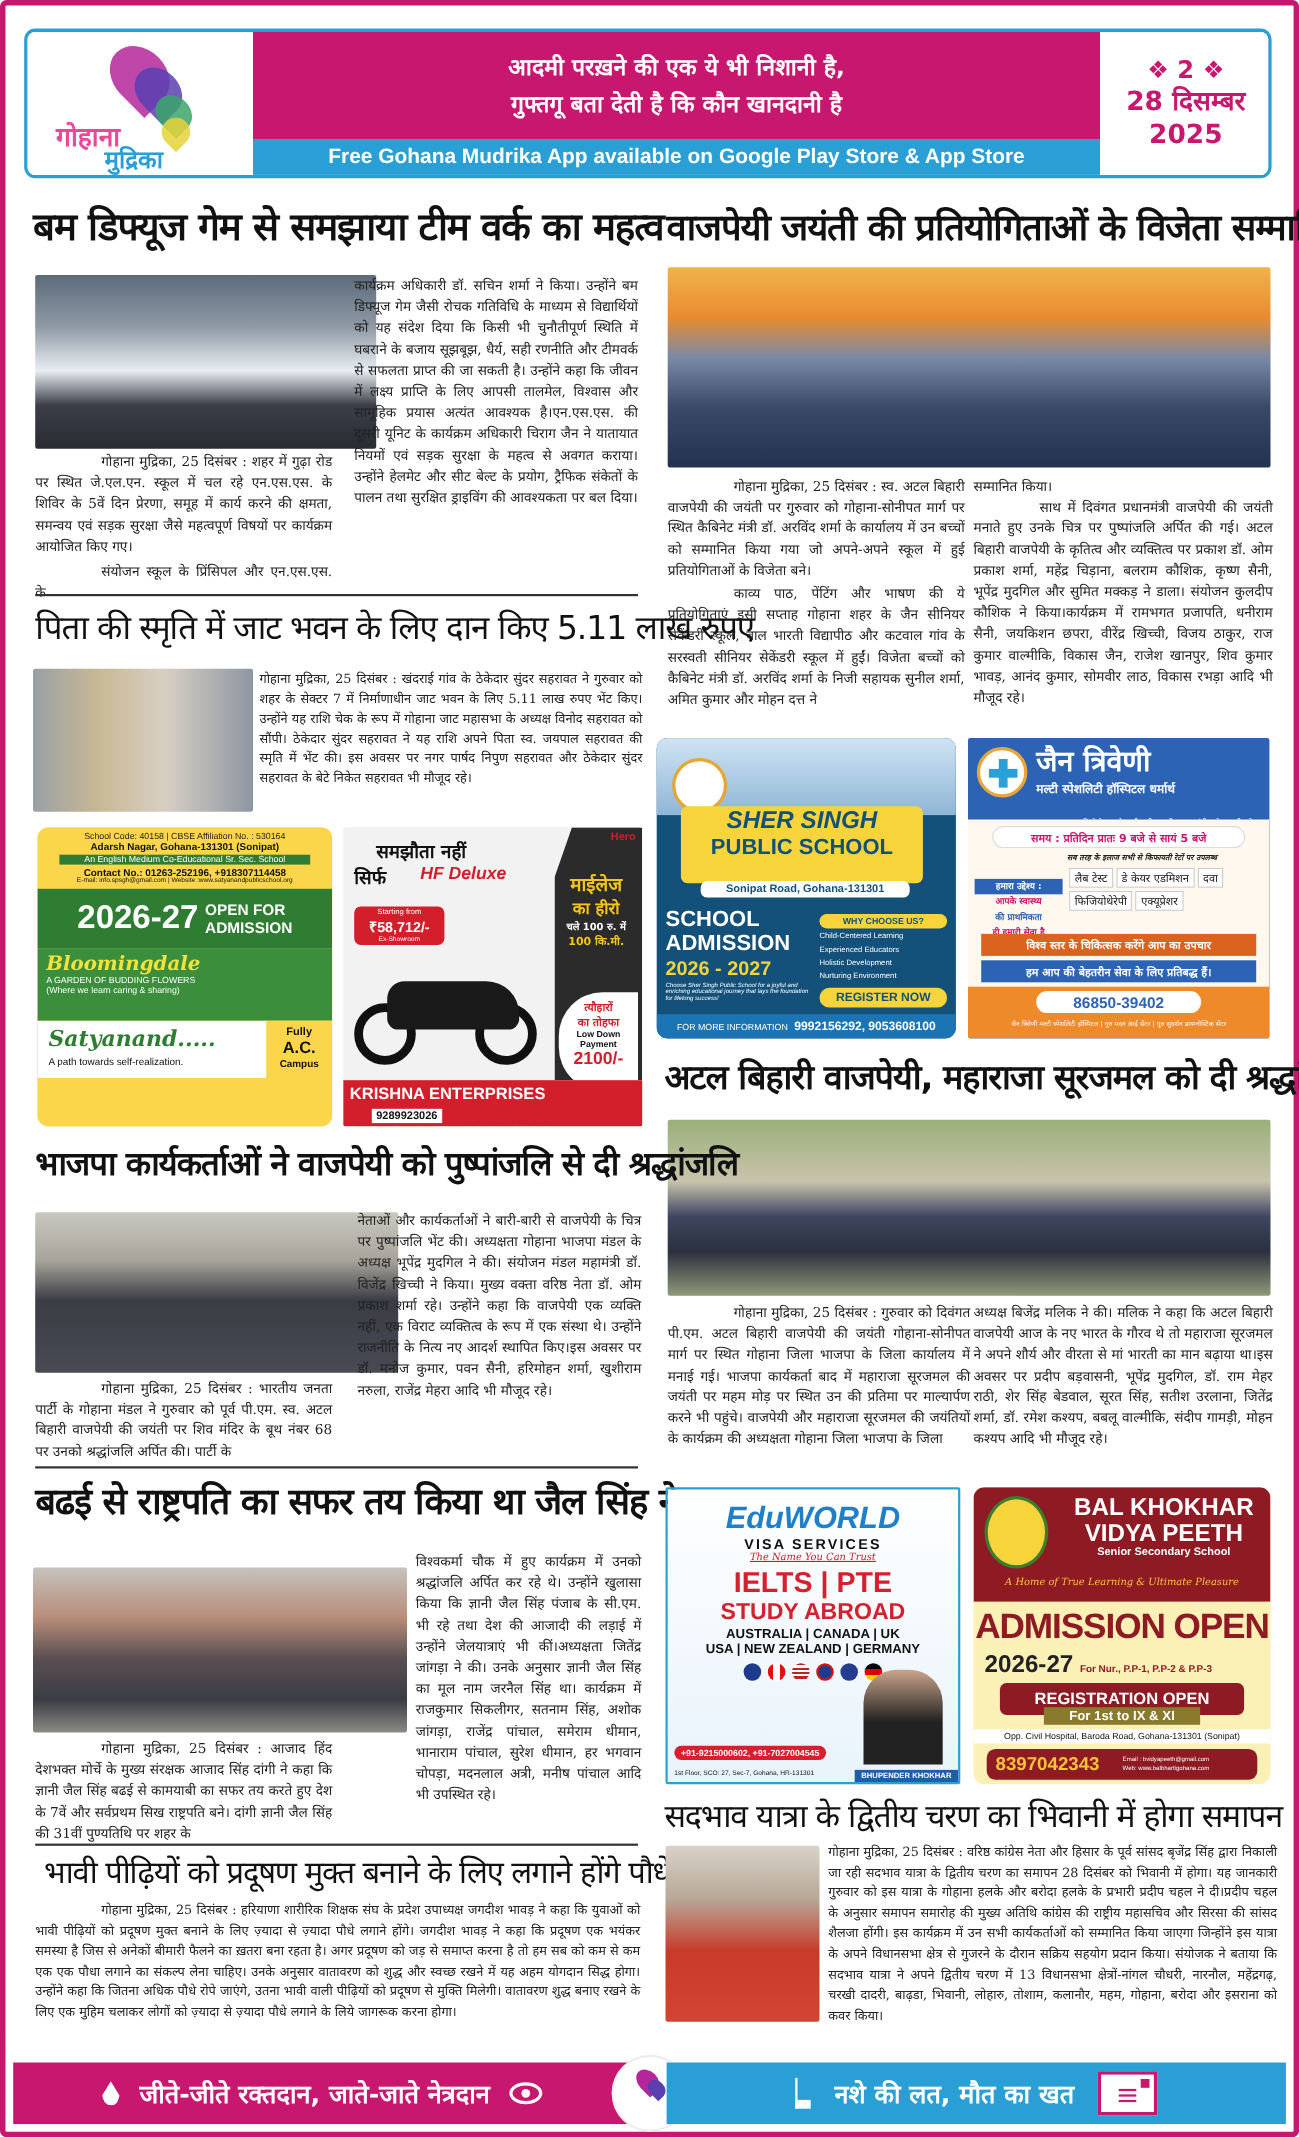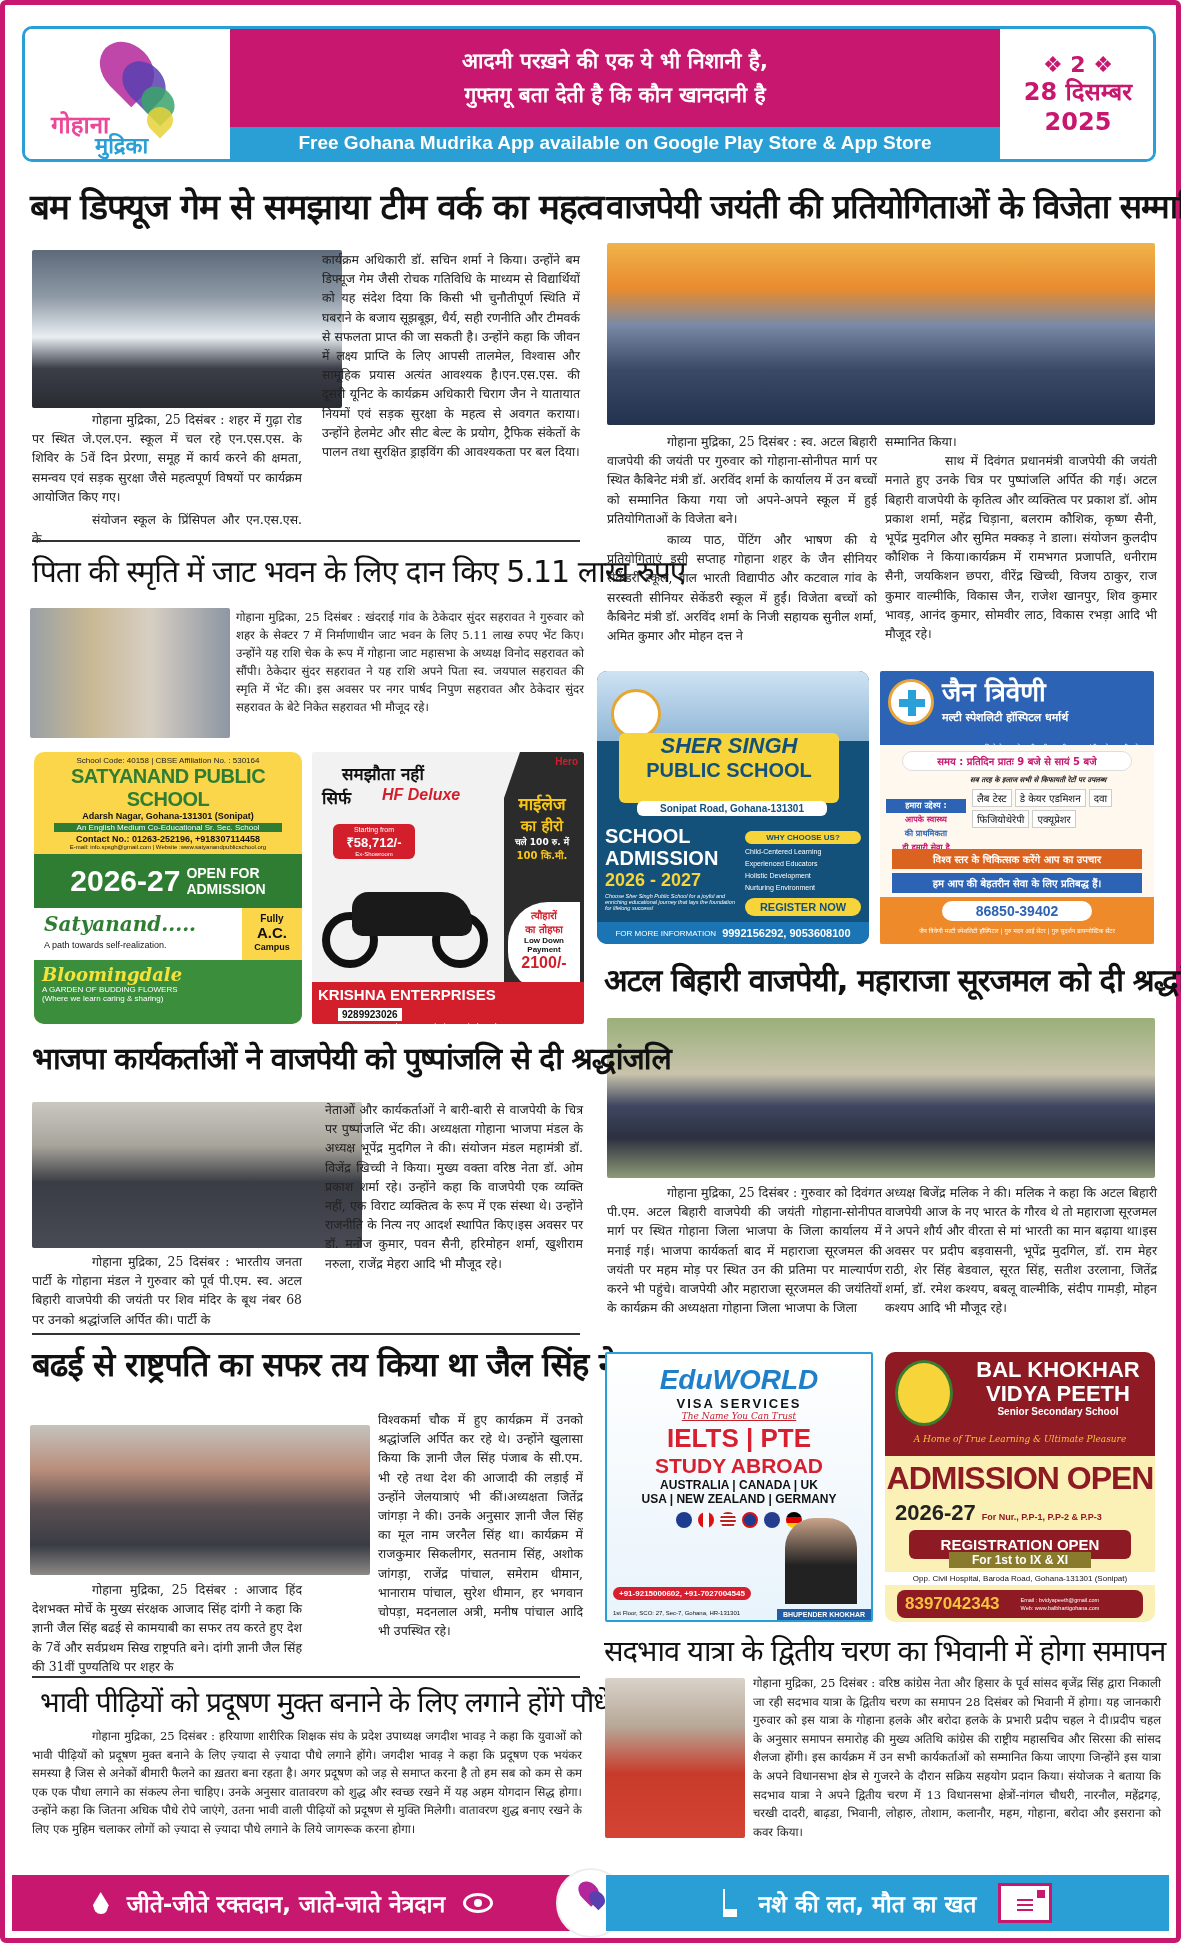--- a/index.html
+++ b/index.html
@@ -77,53 +77,52 @@
 <div class="art" style="left:32px;top:548px;width:548px;">
   <div class="hl light" style="font-size:30px;line-height:48px;">पिता की स्मृति में जाट भवन के लिए दान किए 5.11 लाख रुपए</div>
 </div>
 <div class="photo" style="left:30px;top:608px;width:200px;height:130px;background:linear-gradient(90deg,#9aa0a6 0%,#c8b894 30%,#d7cfc3 60%,#8d96a3 100%);"></div>
 <div class="txt" style="position:absolute;left:236px;top:608px;width:348px;font-size:11.6px;line-height:18px;">
   <p class="noind">गोहाना मुद्रिका, 25 दिसंबर : खंदराई गांव के ठेकेदार सुंदर सहरावत ने गुरुवार को शहर के सेक्टर 7 में निर्माणाधीन जाट भवन के लिए 5.11 लाख रुपए भेंट किए। उन्होंने यह राशि चेक के रूप में गोहाना जाट महासभा के अध्यक्ष विनोद सहरावत को सौंपी। ठेकेदार सुंदर सहरावत ने यह राशि अपने पिता स्व. जयपाल सहरावत की स्मृति में भेंट की। इस अवसर पर नगर पार्षद निपुण सहरावत और ठेकेदार सुंदर सहरावत के बेटे निकेत सहरावत भी मौजूद रहे।</p>
 </div>
 
 <div class="ad" style="left:34px;top:752px;width:268px;height:272px;background:#fbd64a;">
   <div class="c" style="font-size:8px;color:#222;padding-top:4px;">School Code: 40158 | CBSE Affiliation No. : 530164</div>
-  <div class="c" style="font-size:20px;font-weight:bold;color:#2f7d32;letter-spacing:-0.5px;">SATYANAND PUBLIC SCHOOL</div>
   <div class="c" style="font-size:9px;font-weight:bold;">Adarsh Nagar, Gohana-131301 (Sonipat)</div>
   <div class="c" style="font-size:8px;color:#fff;background:#2f7d32;margin:2px 20px;">An English Medium Co-Educational Sr. Sec. School</div>
   <div class="c" style="font-size:9px;font-weight:bold;">Contact No.: 01263-252196, +918307114458</div>
   <div class="c" style="font-size:6px;">E-mail: info.spsgh@gmail.com | Website :www.satyanandpublicschool.org</div>
   <div style="background:#2f7d32;color:#fff;display:flex;align-items:center;justify-content:center;gap:6px;height:54px;margin-top:4px;">
     <span style="font-size:30px;font-weight:bold;">2026-27</span>
     <span style="font-size:14px;font-weight:bold;line-height:16px;"><span>OPEN FOR</span><br><span>ADMISSION</span></span>
+  </div>
+  <div style="background:#3b8e3c;color:#fff;height:66px;padding:4px 8px;">
+    <div style="font-size:18px;font-weight:bold;font-style:italic;color:#f5e23a;font-family:'DejaVu Serif',serif;">Bloomingdale</div>
+    <div style="font-size:8px;">A GARDEN OF BUDDING FLOWERS</div>
+    <div style="font-size:8px;">(Where we learn caring &amp; sharing)</div>
   </div>
   <div style="background:#fff;height:52px;position:relative;">
     <div style="position:absolute;left:10px;top:4px;font-size:20px;font-style:italic;font-weight:bold;color:#2f7d32;font-family:'DejaVu Serif',serif;">Satyanand.....</div>
     <div style="position:absolute;left:10px;top:32px;font-size:9px;">A path towards self-realization.</div>
     <div style="position:absolute;right:0;top:0;width:60px;height:52px;background:#fbd64a;text-align:center;font-weight:bold;line-height:14px;padding-top:4px;">
       <div style="font-size:10px;">Fully</div>
       <div style="font-size:15px;">A.C.</div>
       <div style="font-size:9px;">Campus</div>
     </div>
   </div>
-  <div style="background:#3b8e3c;color:#fff;height:66px;padding:4px 8px;">
-    <div style="font-size:18px;font-weight:bold;font-style:italic;color:#f5e23a;font-family:'DejaVu Serif',serif;">Bloomingdale</div>
-    <div style="font-size:8px;">A GARDEN OF BUDDING FLOWERS</div>
-    <div style="font-size:8px;">(Where we learn caring &amp; sharing)</div>
-  </div>
 
 </div>
 
 <div class="ad" style="left:312px;top:752px;width:272px;height:272px;background:#f2f2f2;border-radius:2px;">
   <div style="position:absolute;right:0;top:0;width:80px;height:230px;background:#2b2b2b;clip-path:polygon(20% 0,100% 0,100% 100%,0 100%,0 20%);"></div>
   <div style="position:absolute;right:6px;top:4px;color:#d21f2b;font-size:10px;font-weight:bold;">Hero</div>
   <div style="position:absolute;left:30px;top:10px;font-size:17px;font-weight:bold;font-family:'DejaVu Sans',sans-serif;">समझौता नहीं</div>
   <div style="position:absolute;left:10px;top:34px;font-size:17px;font-weight:bold;font-family:'DejaVu Sans',sans-serif;">सिर्फ</div>
   <div style="position:absolute;left:70px;top:34px;font-size:16px;font-style:italic;font-weight:bold;color:#d21f2b;">HF Deluxe</div>
-  <div style="position:absolute;left:10px;top:72px;width:82px;background:#d21f2b;color:#fff;border-radius:6px;text-align:center;padding:2px;margin-left:11px;">
+  <div style="position:absolute;left:10px;top:72px;width:82px;background:#d21f2b;color:#fff;border-radius:6px;text-align:center;padding:2px;">
     <div style="font-size:7px;">Starting from</div>
     <div style="font-size:13px;font-weight:bold;">₹58,712/-</div>
     <div style="font-size:6px;">Ex-Showroom</div>
   </div>
   <div style="position:absolute;left:10px;top:120px;width:170px;height:100px;">
     <div style="position:absolute;left:0;top:40px;width:56px;height:56px;border-radius:50%;border:8px solid #111;"></div>
     <div style="position:absolute;left:110px;top:40px;width:56px;height:56px;border-radius:50%;border:8px solid #111;"></div>
     <div style="position:absolute;left:30px;top:20px;width:120px;height:44px;background:#1a1a1a;border-radius:16px 30px 10px 10px;"></div>
   </div>
   <div style="position:absolute;right:4px;top:40px;width:76px;text-align:center;color:#f5c518;font-weight:bold;font-family:'DejaVu Sans',sans-serif;">

